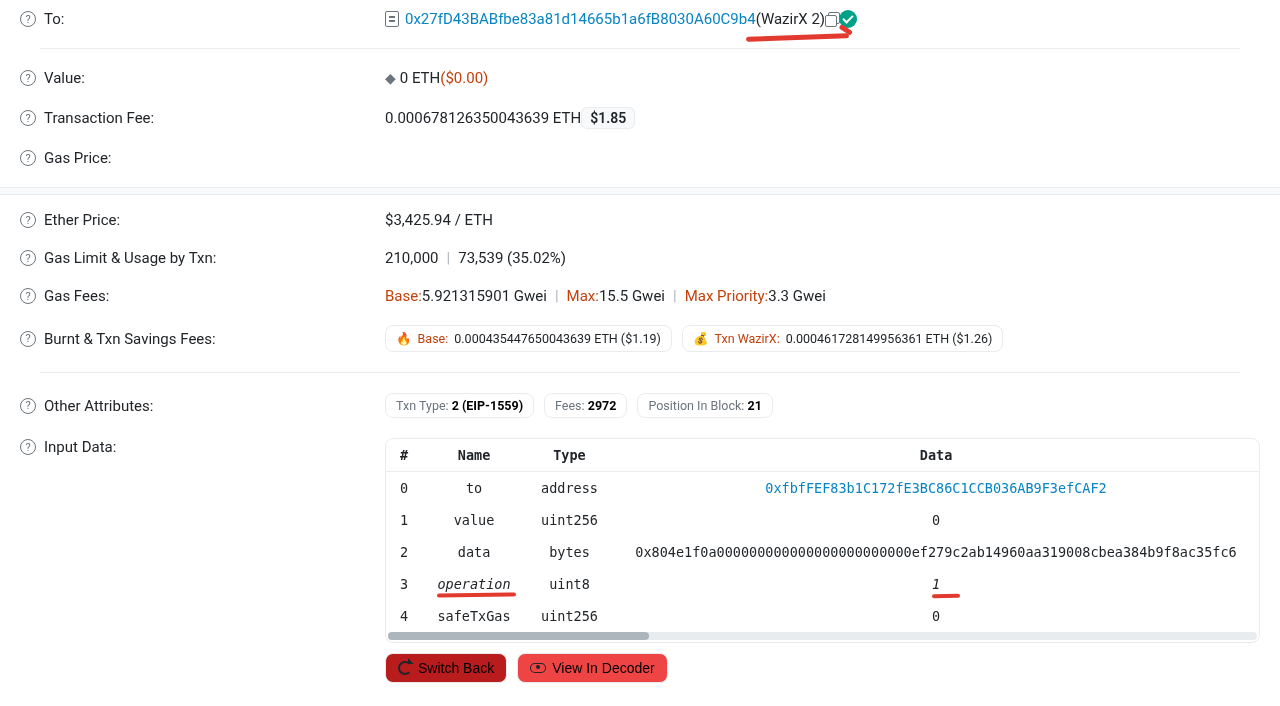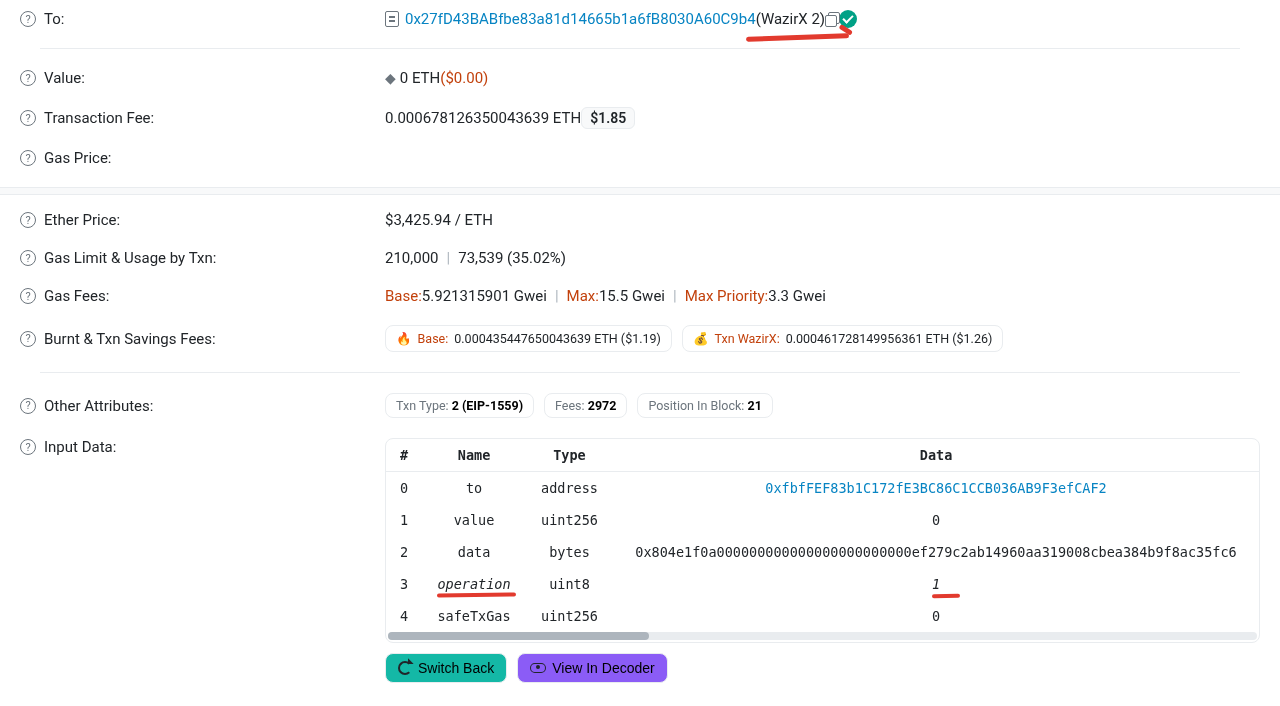--- a/index.html
+++ b/index.html
@@ -99,23 +99,23 @@
   }
   .input-table th { border-bottom:1px solid #e9ecef; font-weight:700; }
   .input-table th:first-child, .input-table td:first-child { width:24px; text-align:right; }
   .scroll-track {
     height:8px; background:#e9ecef; border-radius:4px; margin:0 2px 2px; position:relative;
   }
   .scroll-thumb {
     position:absolute; left:0; top:0; height:8px; width:30%; background:#adb5bd; border-radius:4px;
   }
   .btn {
-    border:1px solid #e9ecef; background:#8b5cf6; border-radius:8px; padding:6px 12px; font-size:14px; display:inline-flex; align-items:center; gap:6px; cursor:pointer;
-  }
-  .btn.primary-ghost { background:#14b8a6; }
+    border:1px solid #e9ecef; background:#ef4444; border-radius:8px; padding:6px 12px; font-size:14px; display:inline-flex; align-items:center; gap:6px; cursor:pointer;
+  }
+  .btn.primary-ghost { background:#b91c1c; }
   .btn-row { display:flex; gap:10px; margin-top:10px; }
   .undo-icon {
     width:14px; height:14px; border:2px solid #212529; border-right-color:transparent; border-radius:50%; position:relative; display:inline-block;
   }
   .undo-icon::after {
     content:""; position:absolute; top:-3px; right:-2px; border:4px solid transparent; border-top-color:#212529; transform:rotate(45deg);
   }
   .eye-icon {
     width:16px; height:10px; border:1.5px solid #212529; border-radius:60% / 100%; position:relative; display:inline-block;
   }

